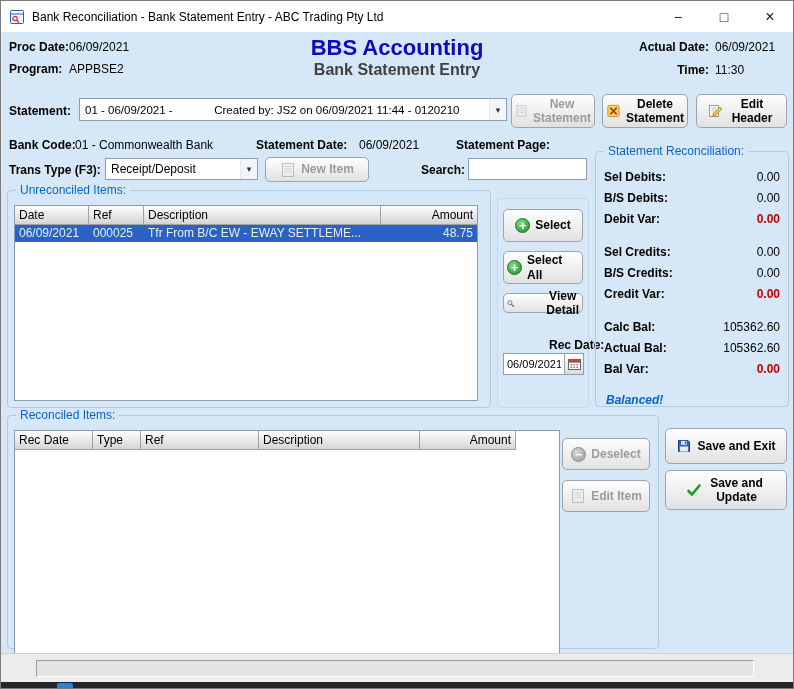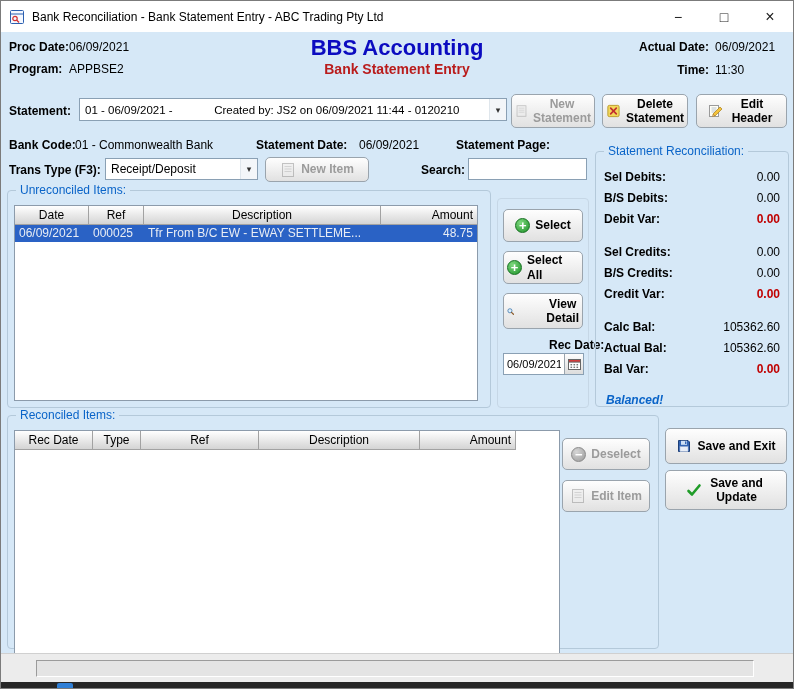--- a/index.html
+++ b/index.html
@@ -13,21 +13,21 @@
   .title-text { margin-left:7px; font-size:12px; white-space:nowrap; }
   .win-controls { margin-left:auto; display:flex; height:31px; }
   .win-btn { width:46px; display:flex; align-items:center; justify-content:center; font-size:14px; color:#1a1a1a; }
 
   .content { position:absolute; top:31px; left:0; right:0; bottom:0; background:#d6e8f7; overflow:hidden; }
   .abs { position:absolute; }
   .lbl { font-weight:bold; white-space:nowrap; }
   .val { white-space:nowrap; }
 
   .app-title   { left:0; right:0; top:3px;  text-align:center; font-size:22px; font-weight:bold; color:#0b0bc0; }
-  .app-subtitle{ left:0; right:0; top:29px; text-align:center; font-size:14px; font-weight:bold; color:#b91c1c; }
+  .app-subtitle{ left:0; right:0; top:29px; text-align:center; font-size:16px; font-weight:bold; color:#404040; }
 
   
   .combo { background:#fff; border:1px solid #8aa0b4; display:flex; align-items:center; overflow:hidden; }
   .combo-text { flex:1; padding:0 5px; white-space:pre; overflow:hidden; font-size:12px; }
   .combo-text.sm { font-size:11.5px; }
   .combo-arrow { width:17px; align-self:stretch; display:flex; align-items:center; justify-content:center; font-size:9px; color:#333; border-left:1px solid #dfe6ec; background:#f3f6f9; }
   .textbox { background:#fff; border:1px solid #8aa0b4; padding:1px 4px; font-family:inherit; font-size:12px; outline:none; }
   .btn { display:flex; align-items:center; justify-content:center; gap:5px; background:linear-gradient(#fefefe,#e1e1e1); border:1px solid #9aa4ad; border-radius:5px; font-weight:bold; font-size:12px; padding:9px 3px; }
   .btn .cap { line-height:1.2; }
   .btn.two .cap { text-align:center; }
@@ -37,21 +37,21 @@
   .circle.green { background:radial-gradient(circle at 35% 30%,#7ed87e,#1d9128); border:1px solid #157020; }
   .circle.gray  { background:radial-gradient(circle at 35% 30%,#d6d6d6,#9a9a9a); border:1px solid #8a8a8a; }
 
   .groupbox { position:absolute; border:1px solid #b4c9da; border-radius:4px; }
   .legend { position:absolute; top:-8px; left:8px; background:#d6e8f7; padding:0 4px; color:#0a64c8; font-size:12px; white-space:nowrap; }
   .panel { position:absolute; border:1px solid #c6d7e6; border-radius:4px; }
 
   
   .table { position:absolute; background:#fff; border:1px solid #8c9bab; overflow:hidden; }
   .thead { display:flex; }
-  .th { height:19px; background:linear-gradient(#ffffff,#d4d4d4); border-right:1px solid #a2a2a2; border-bottom:1px solid #a2a2a2; padding:2px 4px; overflow:hidden; white-space:nowrap;text-align:center; }
+  .th { height:19px; background:linear-gradient(#ffffff,#d4d4d4); border-right:1px solid #a2a2a2; border-bottom:1px solid #a2a2a2; padding:2px 4px; overflow:hidden; white-space:nowrap; }
   .th.num { text-align:right; }
   .th.last { border-right:none; }
   .th.fill { background:#fff; border:none; flex:1; }
   .trow { display:flex; height:17px; }
   .trow.selected { background:#2a62c5; color:#e9edf4; }
   .td { padding:1px 4px; overflow:hidden; white-space:nowrap; }
   .td.num { text-align:right; }
 
   
   .recon-body { padding:14px 6px 0 6px; }
@@ -198,21 +198,21 @@
             <span>+</span>
           </span>
         <span class="cap">Select</span>
       </div>
       <div class="btn" style="position:absolute; left:5px; top:52px; width:80px; height:33px;">
         <span class="circle green">
             <span>+</span>
           </span>
         <span class="cap">Select All</span>
       </div>
-      <div class="btn two" style="position:absolute; left:5px; top:94px; width:80px; height:36px;gap:32px;">
+      <div class="btn two" style="position:absolute; left:5px; top:94px; width:80px; height:20px;gap:32px;">
         <svg width="15" height="15" viewBox="0 0 15 15">
           <circle cx="6" cy="6" r="4.2" fill="#dff0fb" stroke="#2f6ea8" stroke-width="1.5"></circle>
           <line x1="9.2" y1="9.2" x2="13.2" y2="13.2" stroke="#8a5a2a" stroke-width="2.4" stroke-linecap="round"></line>
         </svg>
         <span class="cap" style="width:40px;">View Detail</span>
       </div>
       <span class="abs lbl" style="left:10px; top:139px;padding-left:41px;">Rec Date:</span>
       <div class="datefield" style="left:5px; top:154px; width:81px; height:22px;">
         <input value="06/09/2021" style="">
         <span class="cal-btn">

